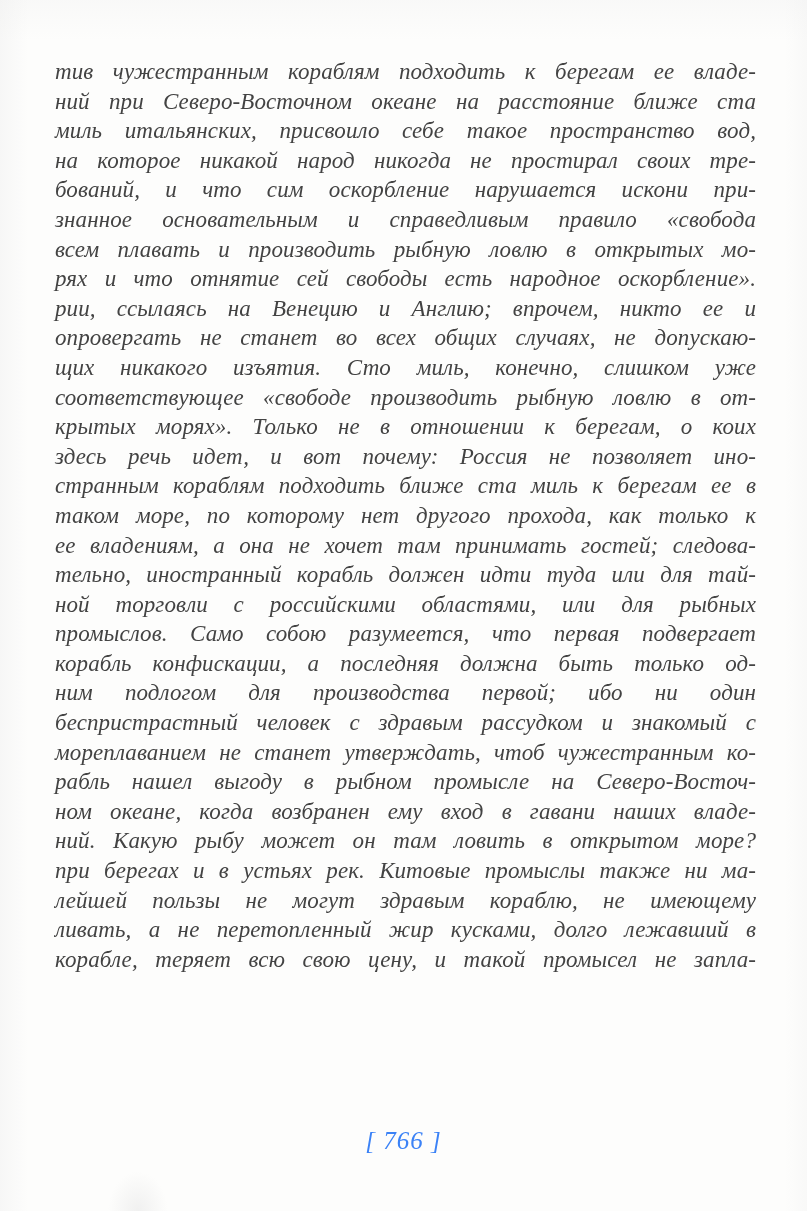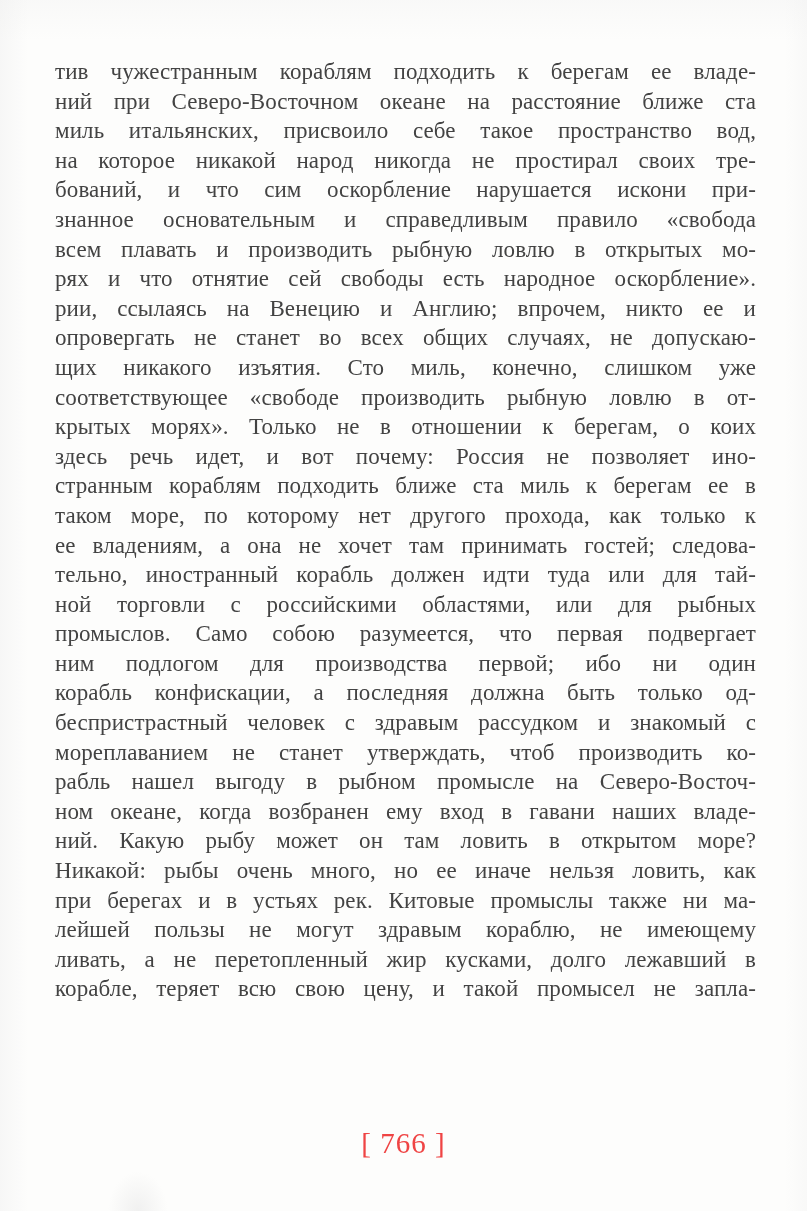--- a/index.html
+++ b/index.html
@@ -15,20 +15,21 @@
       linear-gradient(270deg, rgba(238,238,238,0.30) 0px, rgba(255,255,255,0) 22px),
       linear-gradient(180deg, rgba(244,244,244,0.5) 0px, rgba(255,255,255,0) 40px),
       #fdfdfc;
     font-family: "Liberation Serif", "DejaVu Serif", serif;
     color: #414141;
     overflow: hidden;
   }
   .page {
     position: absolute;
     inset: 0;
+    font-style: italic;
   }
   .text-block {
     position: absolute;
     left: 55px;
     top: 57px;
     width: 701px;
   }
   .line {
     font-size: 23px;
     line-height: 29.6px;
@@ -38,22 +39,22 @@
     color: #434343;
     letter-spacing: 0.1px;
     text-rendering: optimizeLegibility;
   }
   .folio {
     position: absolute;
     left: 0;
     right: 0;
     top: 1127px;
     text-align: center;
-    font-size: 29px;
-    color: #ef4444;
+    font-size: 25px;
+    color: #3b82f6;
     letter-spacing: 1px;
   }
   
   .scan-smudge {
     position: absolute;
     left: 108px;
     bottom: 0;
     width: 60px;
     height: 40px;
     background: radial-gradient(ellipse at center bottom, rgba(225,225,225,0.45), rgba(255,255,255,0) 70%);
@@ -79,28 +80,27 @@
       <div class="line">щих никакого изъятия. Сто миль, конечно, слишком уже</div>
       <div class="line">соответствующее «свободе производить рыбную ловлю в от-</div>
       <div class="line">крытых морях». Только не в отношении к берегам, о коих</div>
       <div class="line">здесь речь идет, и вот почему: Россия не позволяет ино-</div>
       <div class="line">странным кораблям подходить ближе ста миль к берегам ее в</div>
       <div class="line">таком море, по которому нет другого прохода, как только к</div>
       <div class="line">ее владениям, а она не хочет там принимать гостей; следова-</div>
       <div class="line">тельно, иностранный корабль должен идти туда или для тай-</div>
       <div class="line">ной торговли с российскими областями, или для рыбных</div>
       <div class="line">промыслов. Само собою разумеется, что первая подвергает</div>
+      <div class="line">корабль конфискации, а последняя должна быть только од-</div>
       <div class="line">ним подлогом для производства первой; ибо ни один</div>
-      <div class="line">корабль конфискации, а последняя должна быть только од-</div>
       <div class="line">беспристрастный человек с здравым рассудком и знакомый с</div>
-      <div class="line">мореплаванием не станет утверждать, чтоб производить ко-</div>
+      <div class="line">мореплаванием не станет утверждать, чтоб чужестранным ко-</div>
       <div class="line">рабль нашел выгоду в рыбном промысле на Северо-Восточ-</div>
       <div class="line">ном океане, когда возбранен ему вход в гавани наших владе-</div>
       <div class="line">ний. Какую рыбу может он там ловить в открытом море?</div>
-      <div class="line">Никакой: рыбы очень много, но ее иначе нельзя ловить, как</div>
       <div class="line">при берегах и в устьях рек. Китовые промыслы также ни ма-</div>
       <div class="line">лейшей пользы не могут здравым кораблю, не имеющему</div>
       <div class="line">ливать, а не перетопленный жир кусками, долго лежавший в</div>
       <div class="line">корабле, теряет всю свою цену, и такой промысел не запла-</div>
     </div>
   <div class="folio">[ 766 ]</div>
   <div class="scan-smudge"></div>
 </div>
 
 </body></html>

